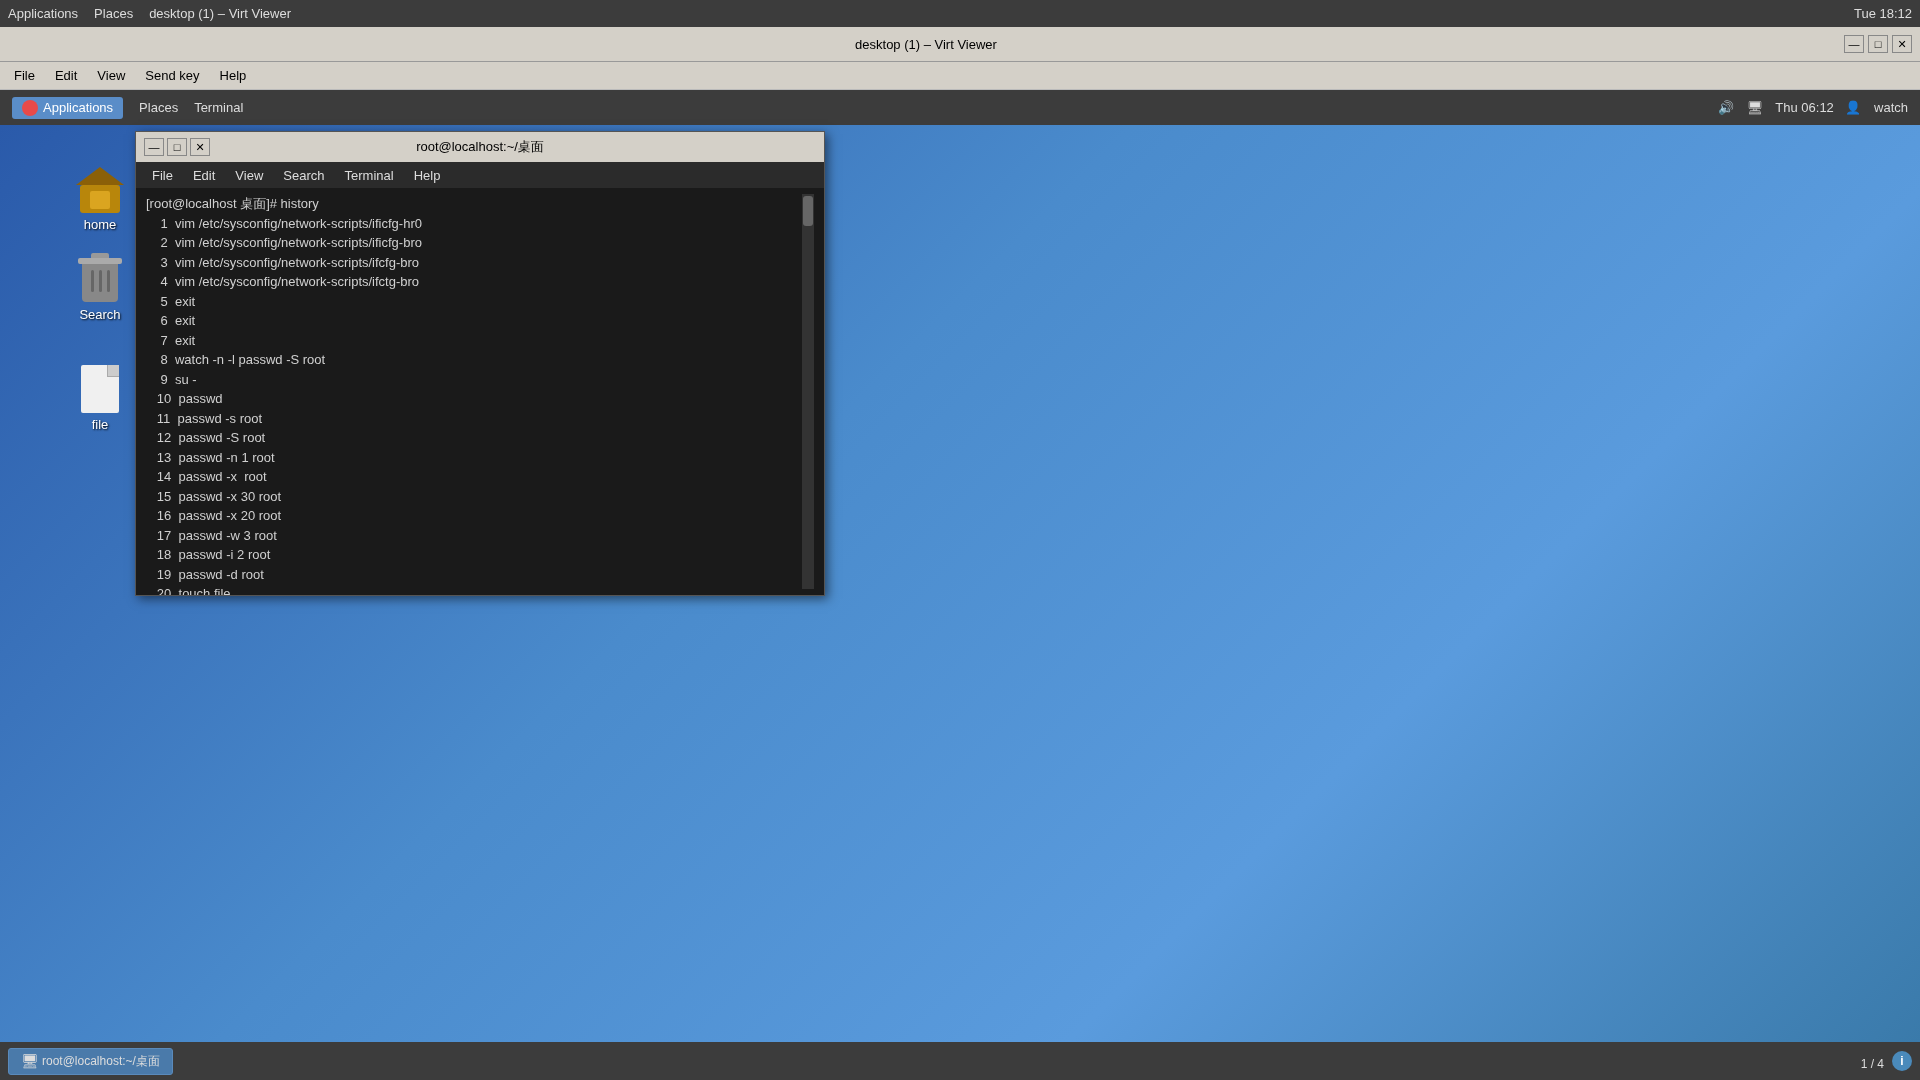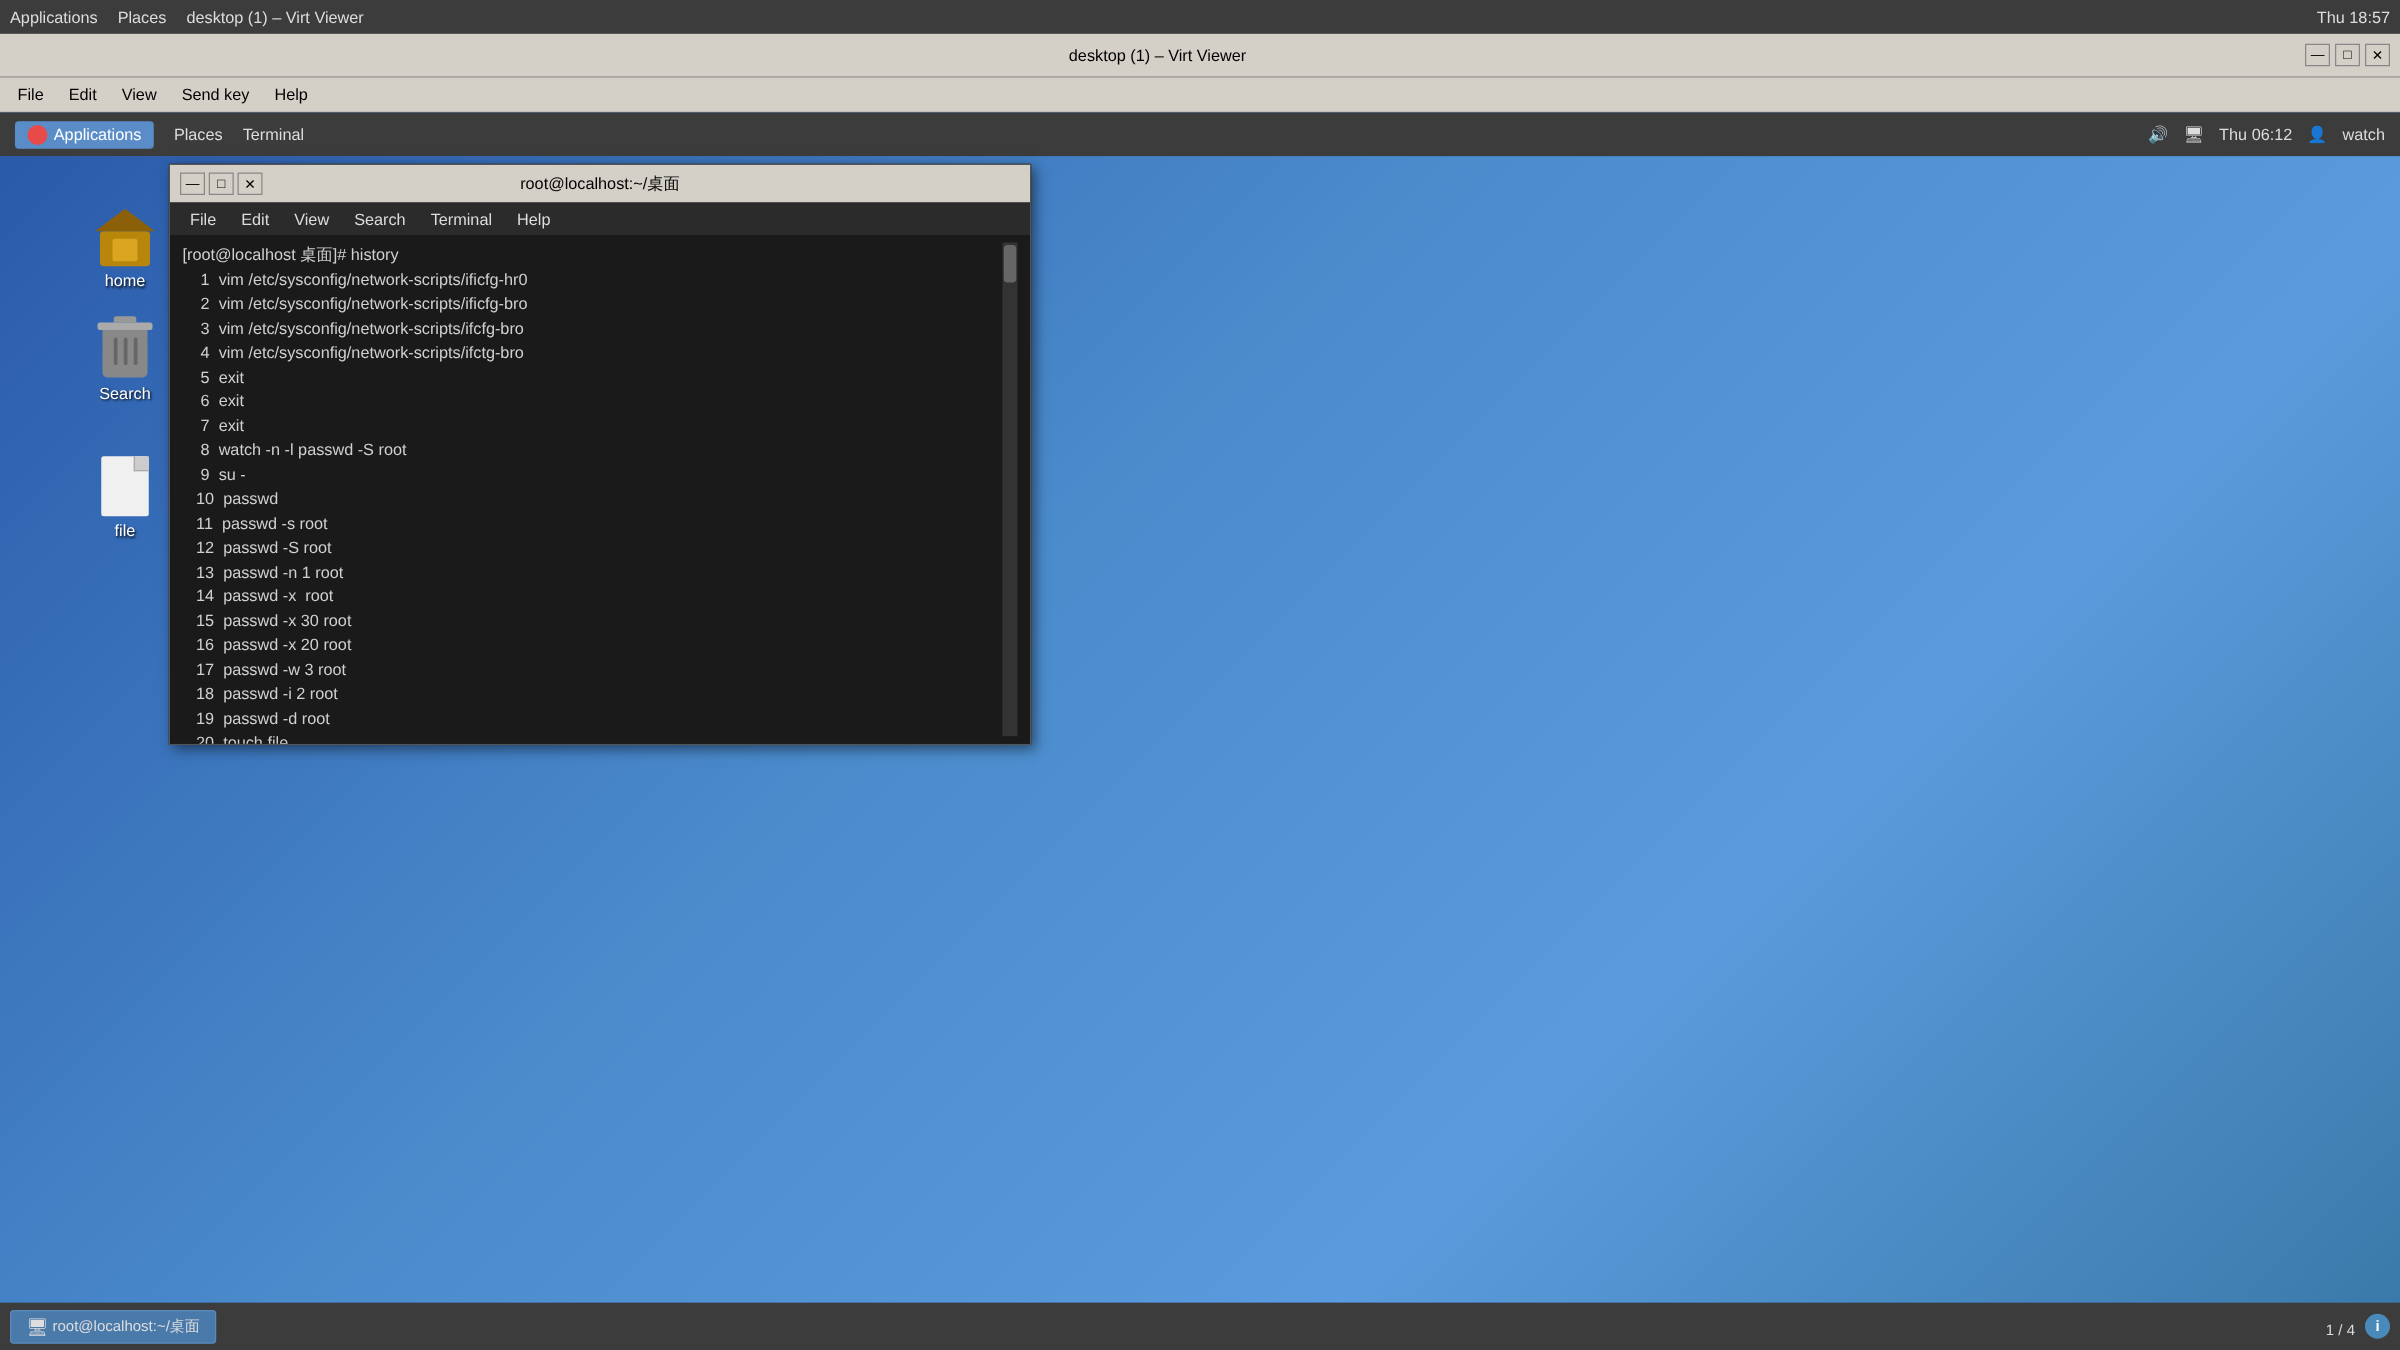--- a/index.html
+++ b/index.html
@@ -249,21 +249,21 @@
 </head>
 <body>
 
 <div class="host-topbar">
   <div class="host-topbar-left">
     <span>Applications</span>
     <span>Places</span>
     <span>desktop (1) – Virt Viewer</span>
   </div>
   <div class="host-topbar-right">
-    <span>Thu 18:57</span>
+    <span>Tue 18:12</span>
   </div>
 </div>
 
 <div class="virt-viewer-window">
 
   <div class="virt-viewer-titlebar">
     <div class="titlebar-controls"></div>
     <span class="virt-viewer-titlebar-title">desktop (1) – Virt Viewer</span>
     <div class="titlebar-controls">
       <div class="titlebar-btn">—</div>

